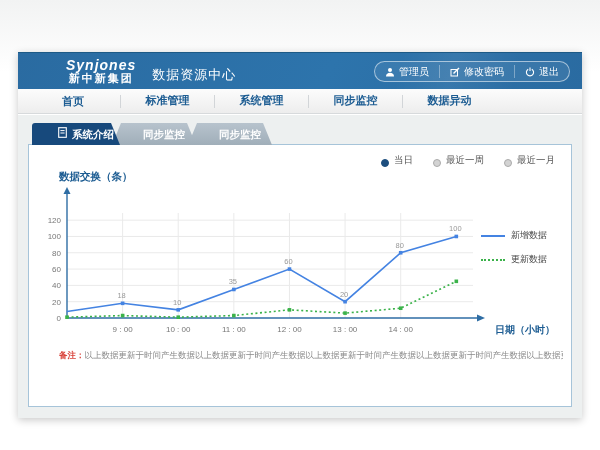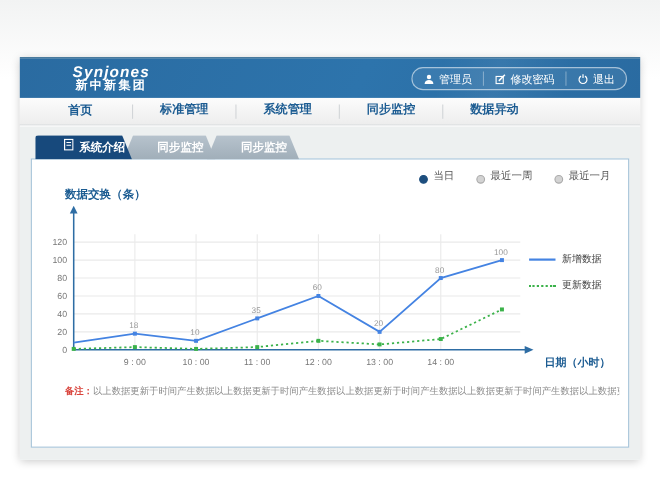--- a/index.html
+++ b/index.html
@@ -74,20 +74,21 @@
 <body>
 
 <div class="page">
   <div class="window">
 
     <div class="header">
       <div class="logo">
         <div class="logo-en">Synjones</div>
         <div class="logo-cn">新中新集团</div>
       </div>
+      <div class="app-title">数据资源中心</div>
       <div class="user-pill">
         <div class="user-item">
           <span>
             <svg width="10" height="10" viewBox="0 0 10 10">
                 <circle cx="5" cy="3" r="2" fill="#fff"></circle>
                 <path d="M1 9.4c0-2.3 1.8-3.6 4-3.6s4 1.3 4 3.6z" fill="#fff"></path>
               </svg>
           </span>
           <span>管理员</span>
         </div>

